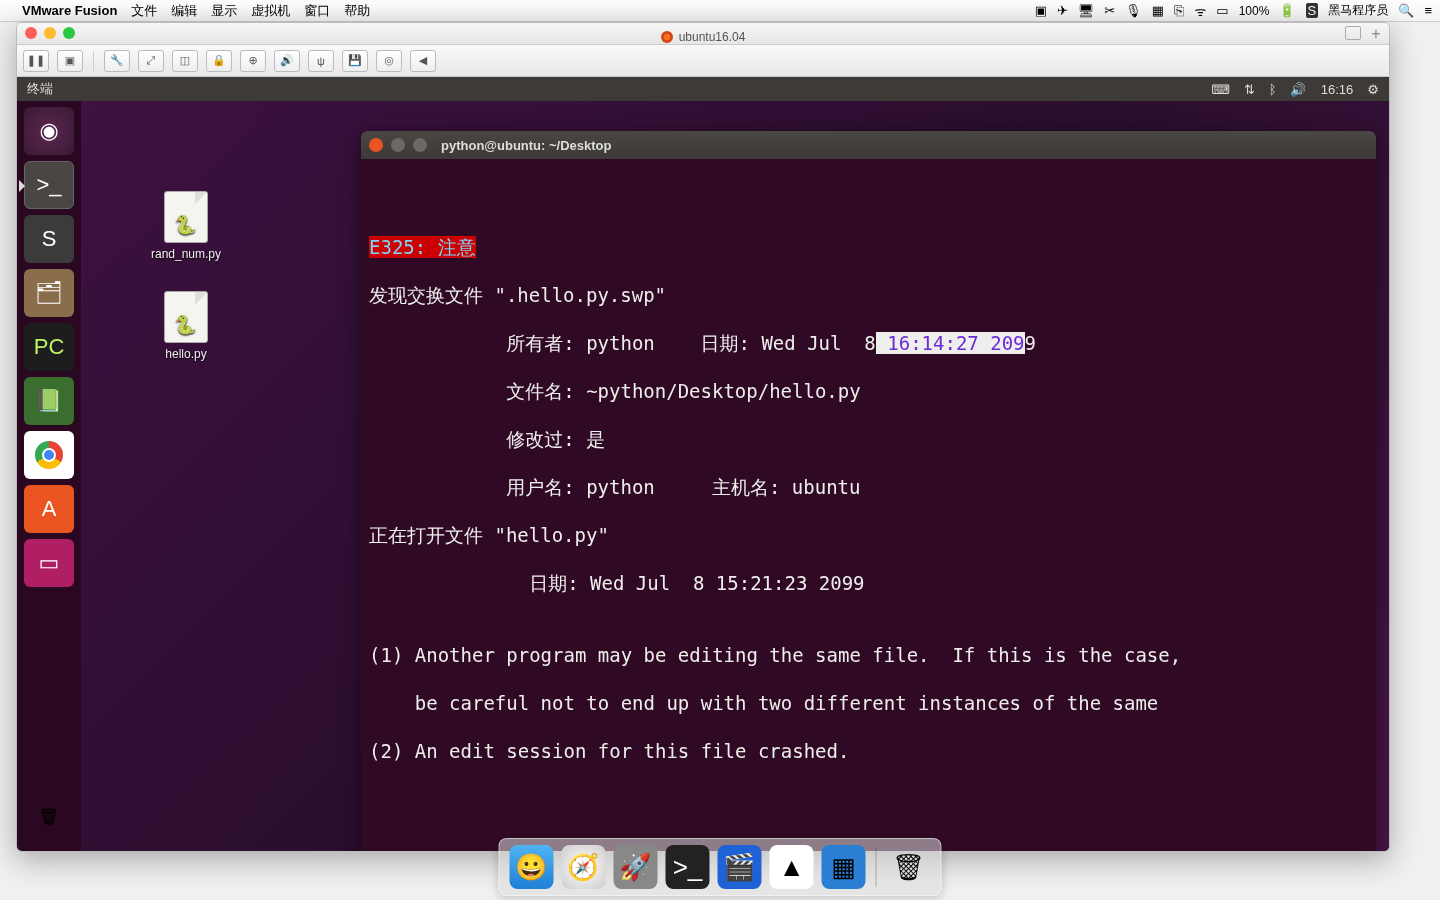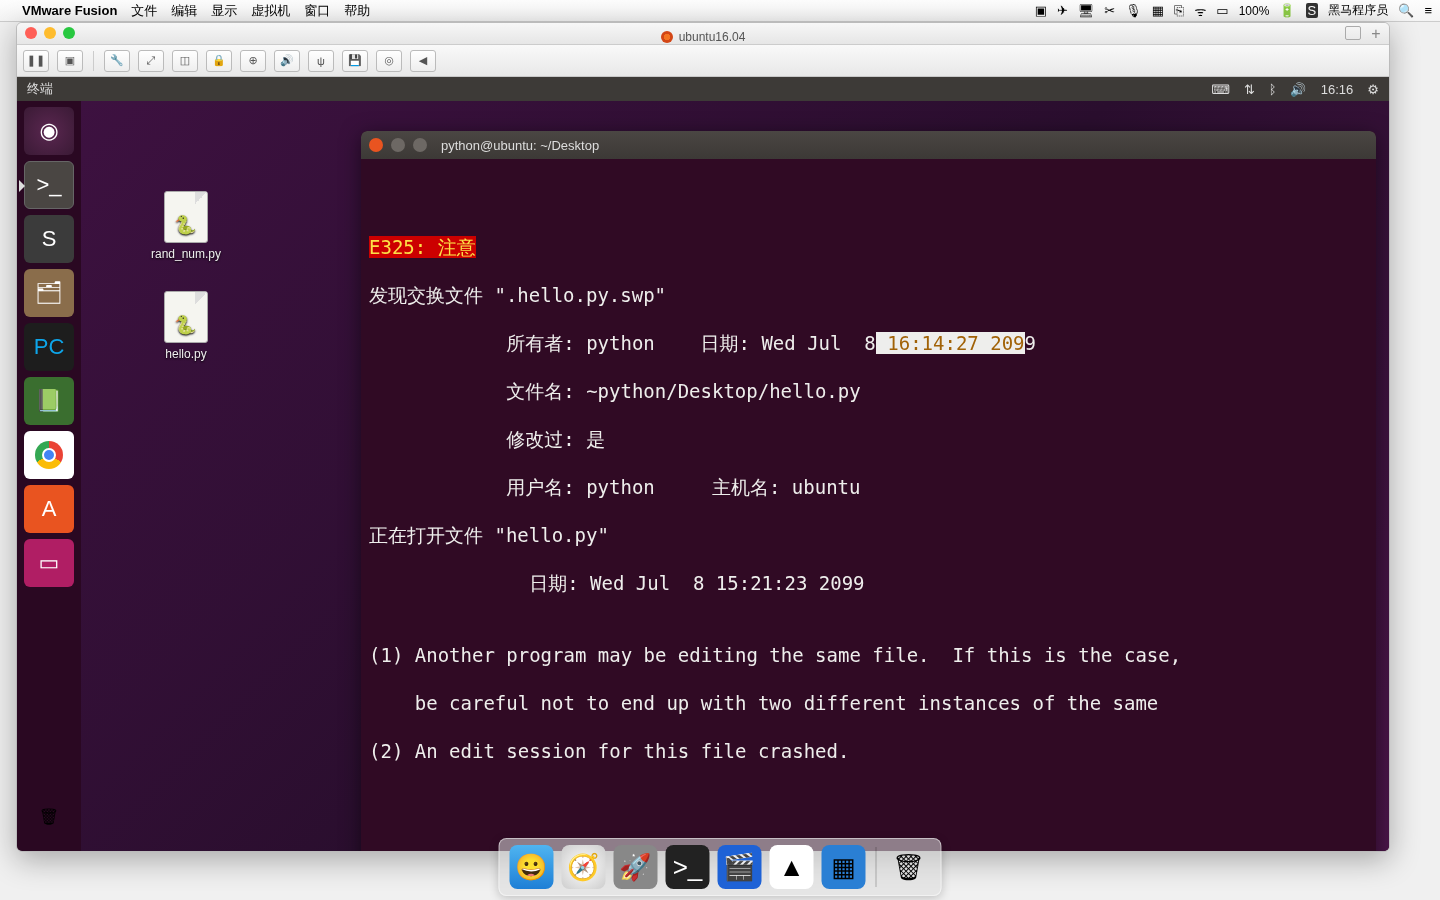--- a/index.html
+++ b/index.html
@@ -46,24 +46,24 @@
 .desk-icon { position:absolute; width:90px; text-align:center; color:#eee; font-size:12px; text-shadow:0 1px 2px #000; }
 .desk-icon .file { width:44px; height:52px; margin:0 auto 4px; background:#f5f5f0; border:1px solid #aaa; border-radius:3px; position:relative; }
 .desk-icon .file::before { content:""; position:absolute; right:0; top:0; width:12px; height:12px; background:linear-gradient(135deg,#ddd 50%,transparent 50%); }
 .desk-icon .file .py { position:absolute; bottom:6px; left:0; right:0; text-align:center; font-size:18px; }
 
 
 .term-window { position:absolute; left:280px; top:30px; width:1015px; height:745px; background:#300a24; border-radius:6px 6px 0 0; overflow:hidden; box-shadow:0 4px 20px rgba(0,0,0,.5); }
 .term-titlebar { height:28px; background:linear-gradient(#4a4643,#3c3936); display:flex; align-items:center; padding:0 8px; gap:8px; border-radius:6px 6px 0 0; }
 .term-titlebar .wbtn { width:14px; height:14px; border-radius:50%; }
 .wbtn.close{background:#e95420;} .wbtn.min{background:#6d6864;} .wbtn.max{background:#6d6864;}
-.term-titlebar .title { color:#ddd; font-size:13px; font-weight:400; margin-left:6px; }
+.term-titlebar .title { color:#ddd; font-size:13px; font-weight:700; margin-left:6px; }
 .term-body { padding:4px 8px; font-family:"DejaVu Sans Mono","Ubuntu Mono",Menlo,monospace; font-size:19px; line-height:24px; color:#eeeeec; white-space:pre; letter-spacing:0; }
-.term-body .err-head { background:#cc0000; color:#fde047; }
-.term-body .sel { background:#eeeeec; color:#a16207; }
+.term-body .err-head { background:#cc0000; color:#7dd3fc; }
+.term-body .sel { background:#eeeeec; color:#6d28d9; }
 
 
 .mac-dock { position:absolute; bottom:4px; left:50%; transform:translateX(-50%); height:58px; background:rgba(220,220,220,.55); border:1px solid rgba(255,255,255,.5); border-radius:8px; display:flex; align-items:center; padding:0 10px; gap:8px; box-shadow:0 2px 10px rgba(0,0,0,.2); }
 .mac-dock .ditem { width:44px; height:44px; border-radius:8px; display:flex; align-items:center; justify-content:center; font-size:26px; }
 .mac-dock .dsep { width:1px; height:40px; background:rgba(0,0,0,.25); margin:0 2px; }
 </style>
 </head>
 <body>
 
 <div class="mac-menubar">
@@ -137,21 +137,21 @@
         <span>16:16</span>
         <span>⚙</span>
       </div>
     </div>
 
     <div class="launcher">
       <div class="tile dash">◉</div>
       <div class="tile active"><span class="arrow"></span>&gt;_</div>
       <div class="tile" style="background:#3b3b3b;">S</div>
       <div class="tile" style="background:#8a6d4b;">🗂</div>
-      <div class="tile" style="background:#1d1d1d;color:#0ea5e9;">PC</div>
+      <div class="tile" style="background:#1d1d1d;color:#bef264;">PC</div>
       <div class="tile" style="background:#3a6e2f;">📗</div>
       <div class="tile" style="background:#fff;">
           <span style="width:28px;height:28px;border-radius:50%;background:conic-gradient(#ea4335 0 120deg,#fbbc05 120deg 240deg,#34a853 240deg 360deg);display:inline-block;position:relative;">
             <span style="position:absolute;top:7px;left:7px;width:14px;height:14px;border-radius:50%;background:#4285f4;border:2px solid #fff;"></span>
           </span>
         </div>
       <div class="tile" style="background:#e95420;">A</div>
       <div class="tile" style="background:#b01e64;">▭</div>
       <div class="trash">🗑</div>
     </div>

